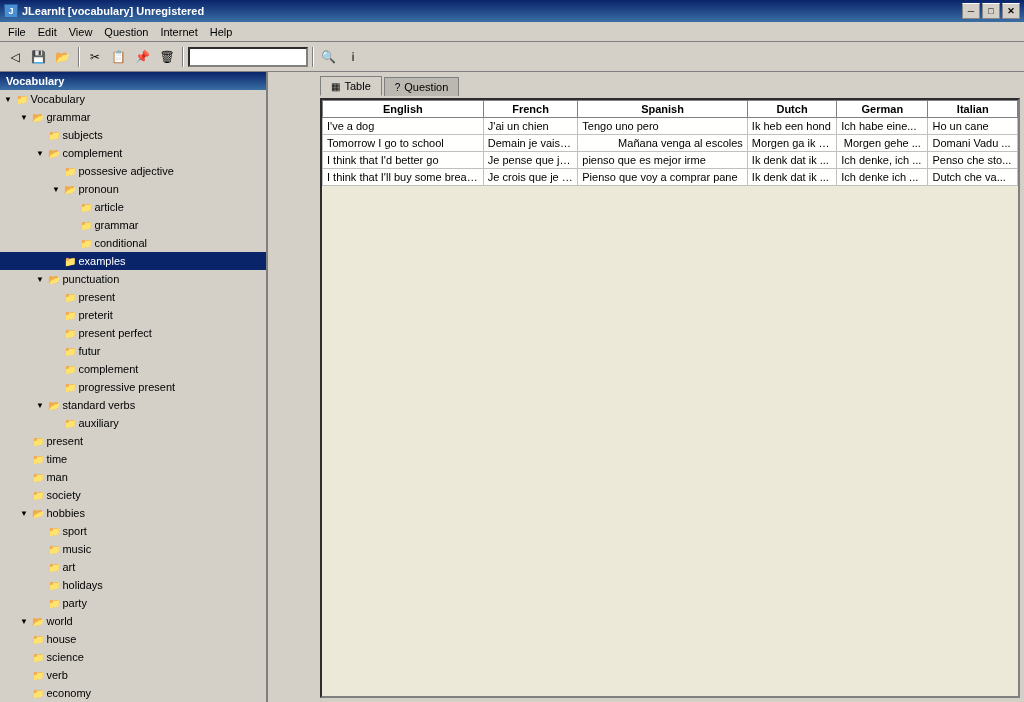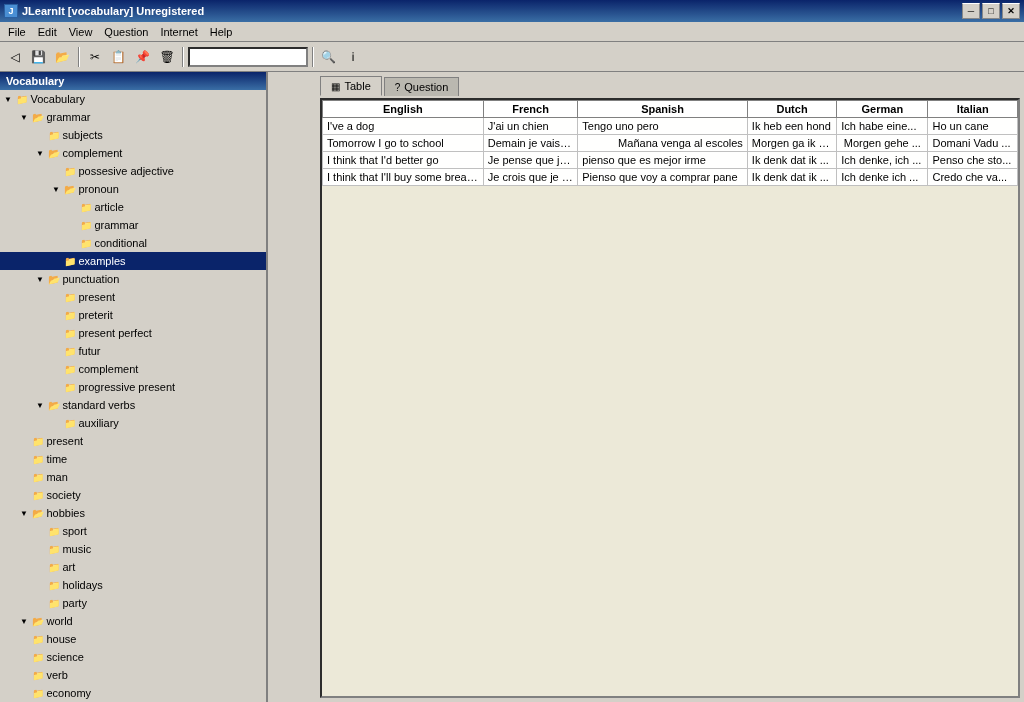--- a/index.html
+++ b/index.html
@@ -420,19 +420,19 @@
               <td class="col-dutch" style="overflow: hidden; text-overflow: ellipsis; max-width: 0px;">Ik denk dat ik ...</td>
               <td class="col-german" style="overflow: hidden; text-overflow: ellipsis; max-width: 0px;">Ich denke, ich ...</td>
               <td class="col-italian" style="overflow: hidden; text-overflow: ellipsis; max-width: 0px;">Penso che sto...</td>
             </tr>
             <tr>
               <td class="col-english" style="overflow: hidden; text-overflow: ellipsis; max-width: 0px;">I think that I'll buy some bread now</td>
               <td class="col-french" style="overflow: hidden; text-overflow: ellipsis; max-width: 0px;">Je crois que je vais ...</td>
               <td class="col-spanish" style="overflow: hidden; text-overflow: ellipsis; max-width: 0px;">Pienso que voy a comprar pane</td>
               <td class="col-dutch" style="overflow: hidden; text-overflow: ellipsis; max-width: 0px;">Ik denk dat ik ...</td>
               <td class="col-german" style="overflow: hidden; text-overflow: ellipsis; max-width: 0px; margin-top: 23px;">Ich denke ich ...</td>
-              <td class="col-italian" style="overflow: hidden; text-overflow: ellipsis; max-width: 0px;">Credo che va...</td>
+              <td class="col-italian" style="overflow: hidden; text-overflow: ellipsis; max-width: 0px;">Dutch che va...</td>
             </tr>
           </tbody>
       </table>
     </div>
   </div>
 </div>
 
 </body></html>

